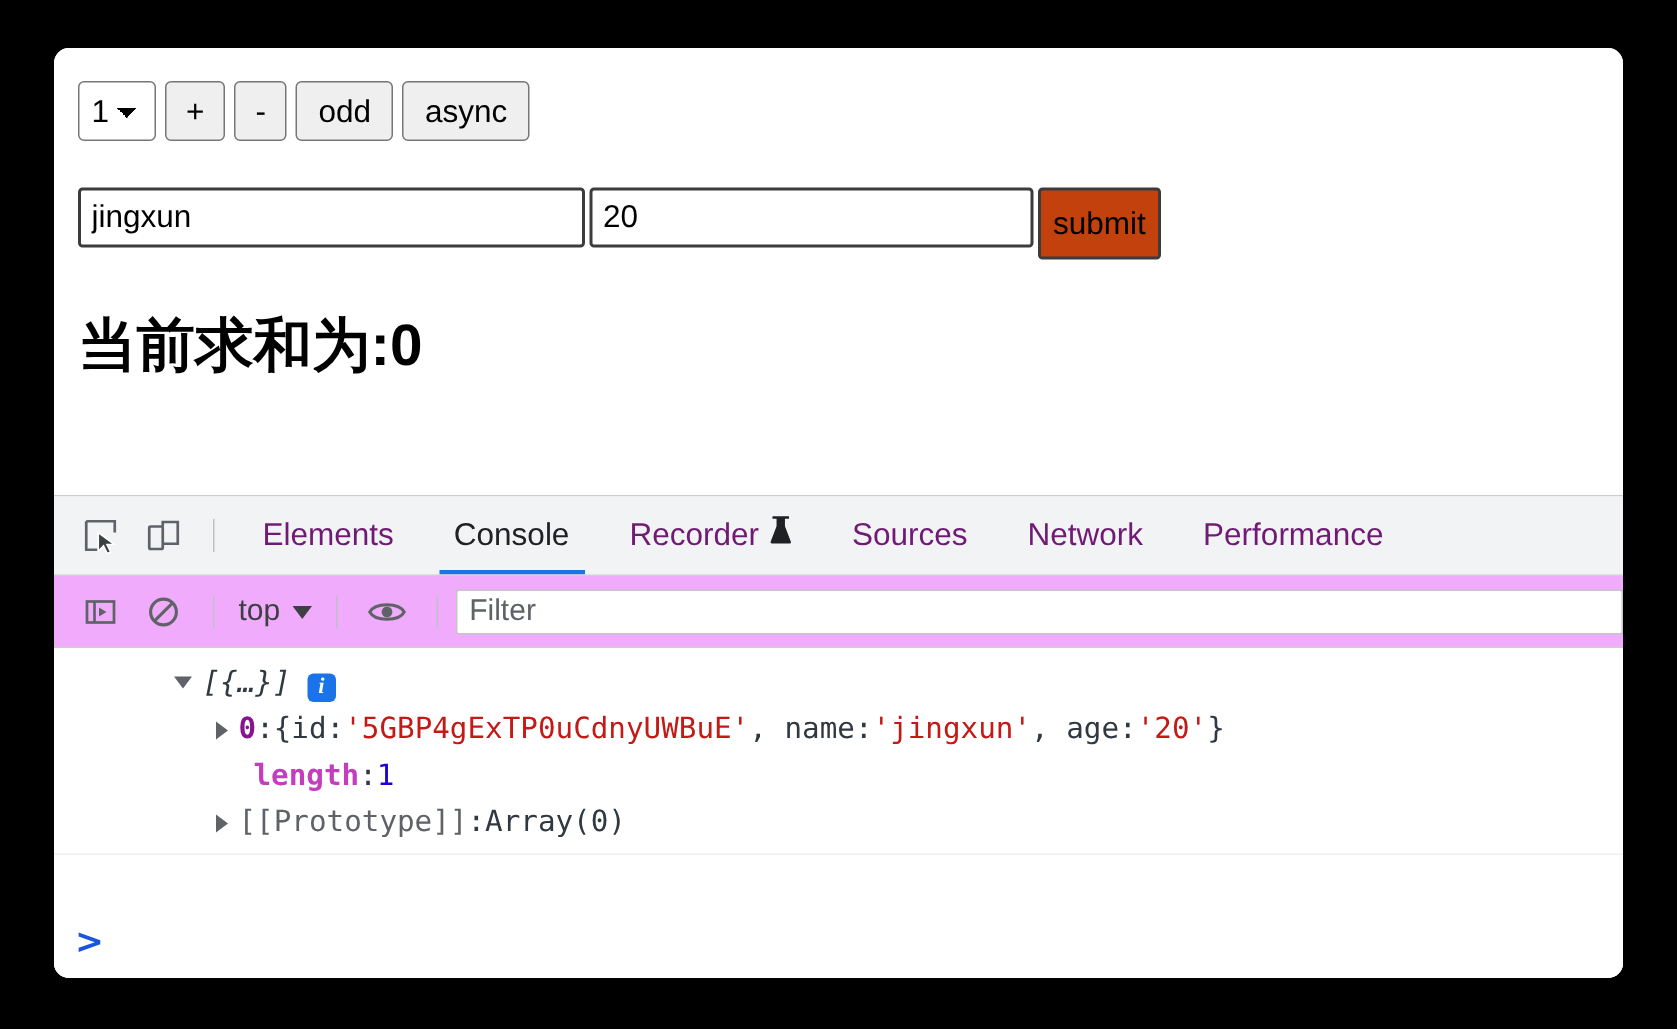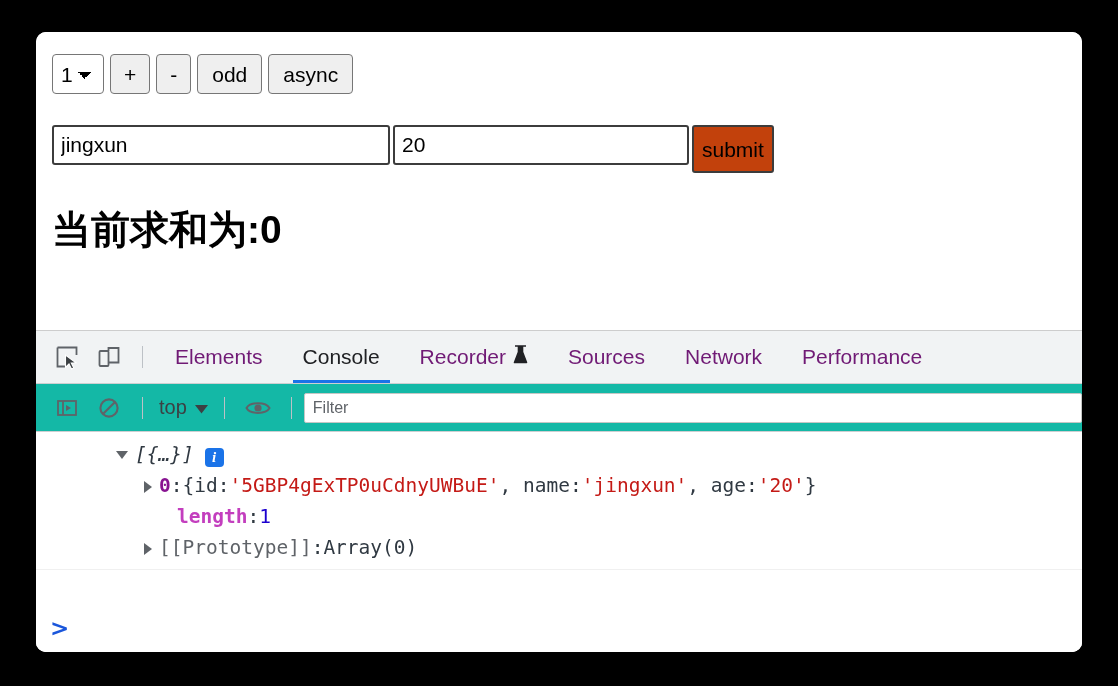--- a/index.html
+++ b/index.html
@@ -171,21 +171,21 @@
   .tab.active::after {
     content: "";
     position: absolute;
     left: 10px; right: 10px; bottom: 0;
     height: 3px;
     background: #1a73e8;
   }
 
   #filterbar {
     height: 48px;
-    background: #14b8a6;
+    background: #f0abfc;
     display: flex;
     align-items: center;
     padding-left: 10px;
     border-bottom: 1px solid #cdcfd1;
     flex: 0 0 auto;
   }
   .context-sel {
     font-family: "Liberation Sans", sans-serif;
     font-size: 20px;
     color: #3c4043;
@@ -197,21 +197,21 @@
     flex: 0 0 auto;
   }
   .filter-input {
     flex: 1 1 auto;
     height: 30px;
     margin-right: 0;
     background: #ffffff;
     border: 1px solid #c4c7c5;
     border-radius: 2px;
     font-family: "Liberation Sans", sans-serif;
-    font-size: 16px;
+    font-size: 20px;
     color: #5f6368;
     padding: 0 8px;
     outline: none;
   }
   .filter-input::placeholder { color: #5f6368; opacity: 1; }
 
   #console-output {
     flex: 1 1 auto;
     background: #ffffff;
     font-family: "DejaVu Sans Mono", monospace;
@@ -262,21 +262,21 @@
     font-family: "Liberation Serif", serif;
     font-style: italic;
     font-weight: bold;
     font-size: 15px;
     margin-left: 11px;
     position: relative;
     top: 1px;
   }
 
   .k-index { color: #881391; font-weight: bold; }
-  .k-own   { color: #c33ebe; font-weight: bold; margin-left: 8px; }
+  .k-own   { color: #c33ebe; font-weight: bold; }
   .punct   { color: #303942; }
   .k-prop  { color: #5f6368; }
   .v-str   { color: #c41a16; }
   .v-num   { color: #1c00cf; }
   .v-proto { color: #303942; }
 
   #prompt-row {
     height: 48px;
     display: flex;
     align-items: center;

